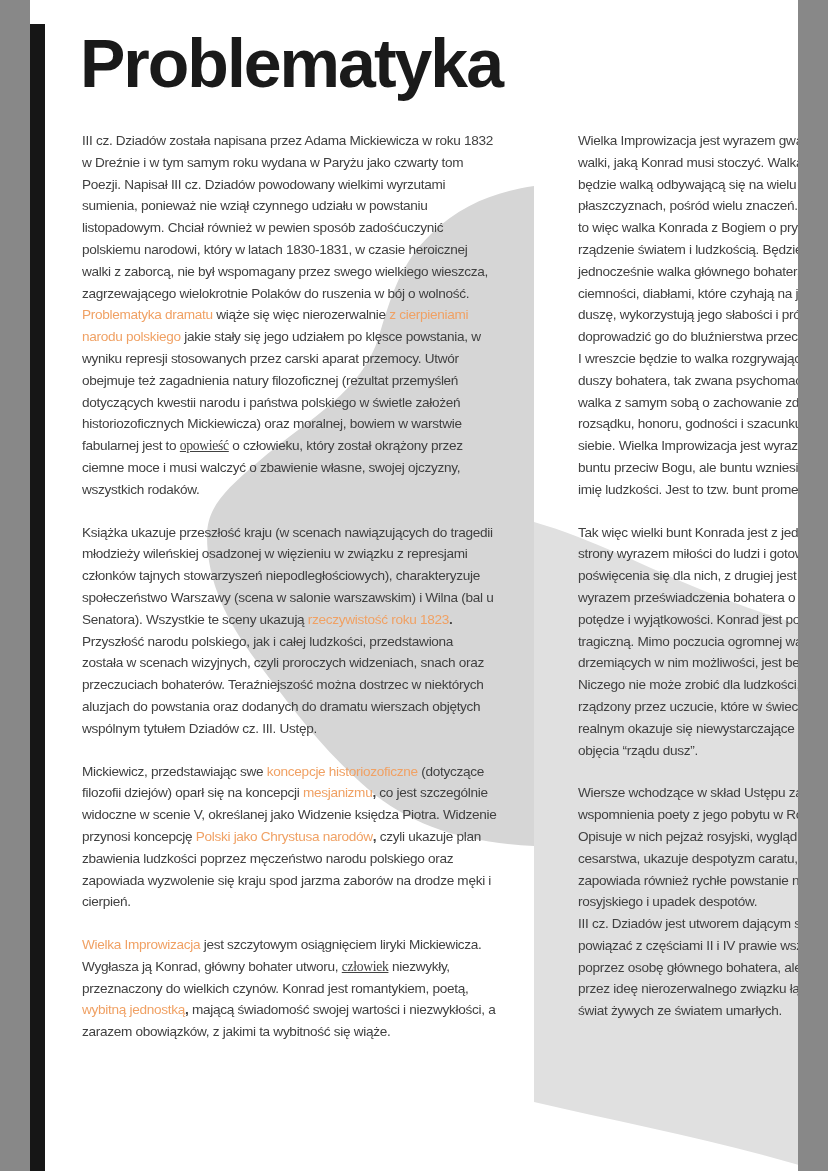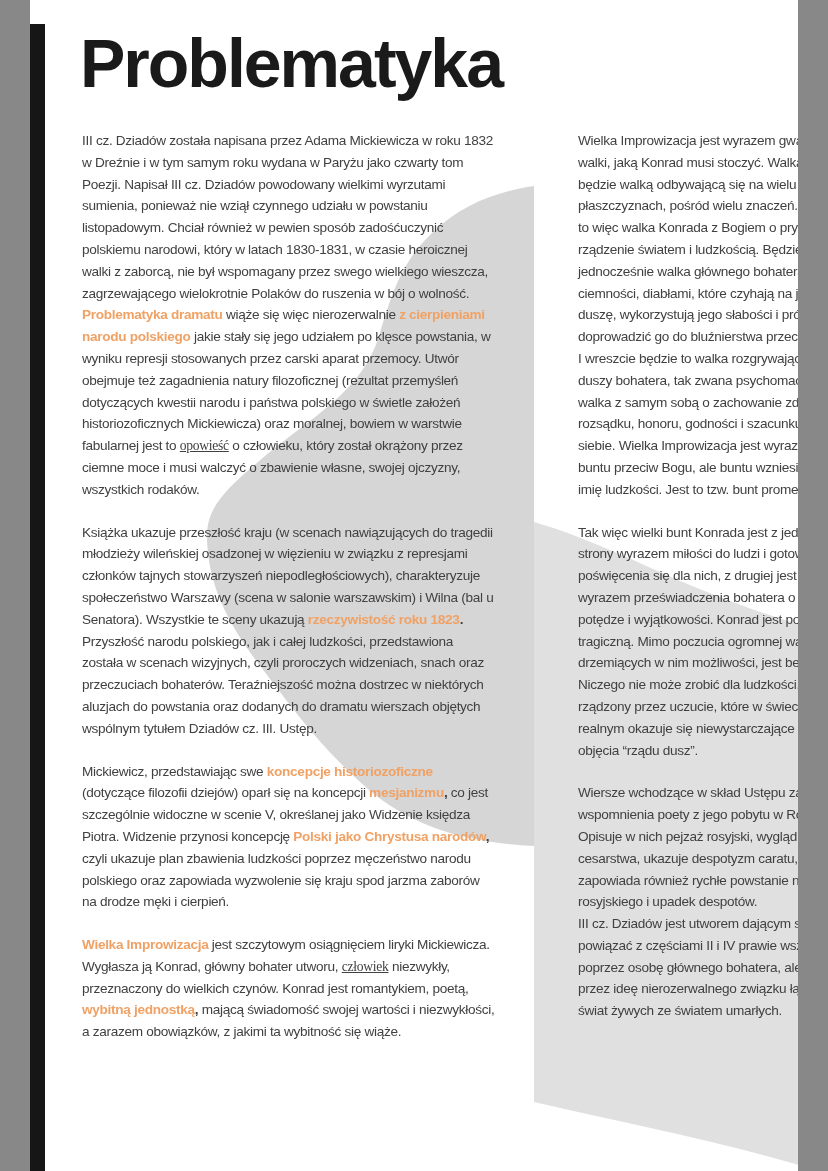--- a/index.html
+++ b/index.html
@@ -23,21 +23,21 @@
     line-height:1.1;
   }
   .col{
     position:absolute; top:130px; z-index:3;
     font-size:13.6px; line-height:21.8px; letter-spacing:-0.3px; color:var(--text);
   }
   .col-left{left:52px; width:415px;}
   .col-right{left:548px; width:274px;}
   .para{margin:0 0 21px 0; padding:0;}
   .para:last-child{margin-bottom:0;}
-  .run-accent{color:var(--accent); font-weight:bold;}
+  .run-accent{color:var(--accent); font-weight:normal;}
   .run-bold{font-weight:bold;}
   .run-underline{text-decoration:underline;font-family:Liberation Serif, serif;}
 </style>
 </head>
 <body>
 
 <div class="page">
 
   <svg class="bg-svg" viewBox="0 0 828 1171" xmlns="http://www.w3.org/2000/svg" aria-hidden="true">
     <path fill="var(--blob1)" d="M 504 186

